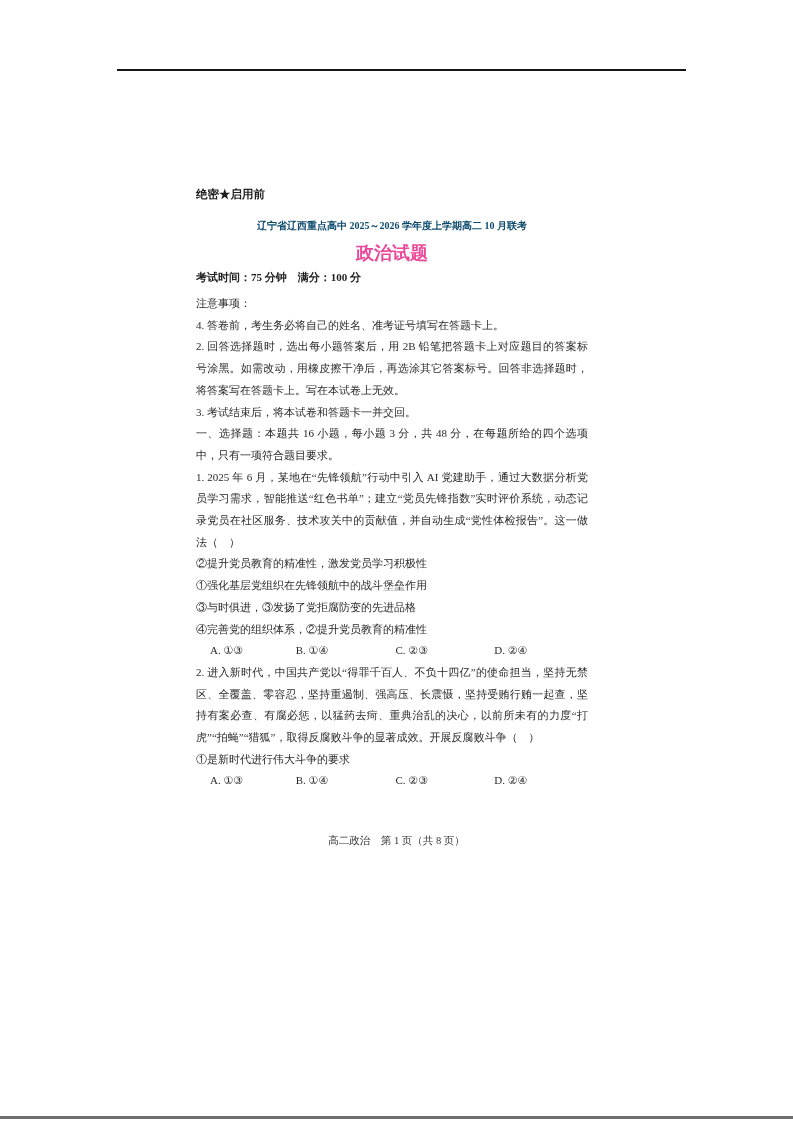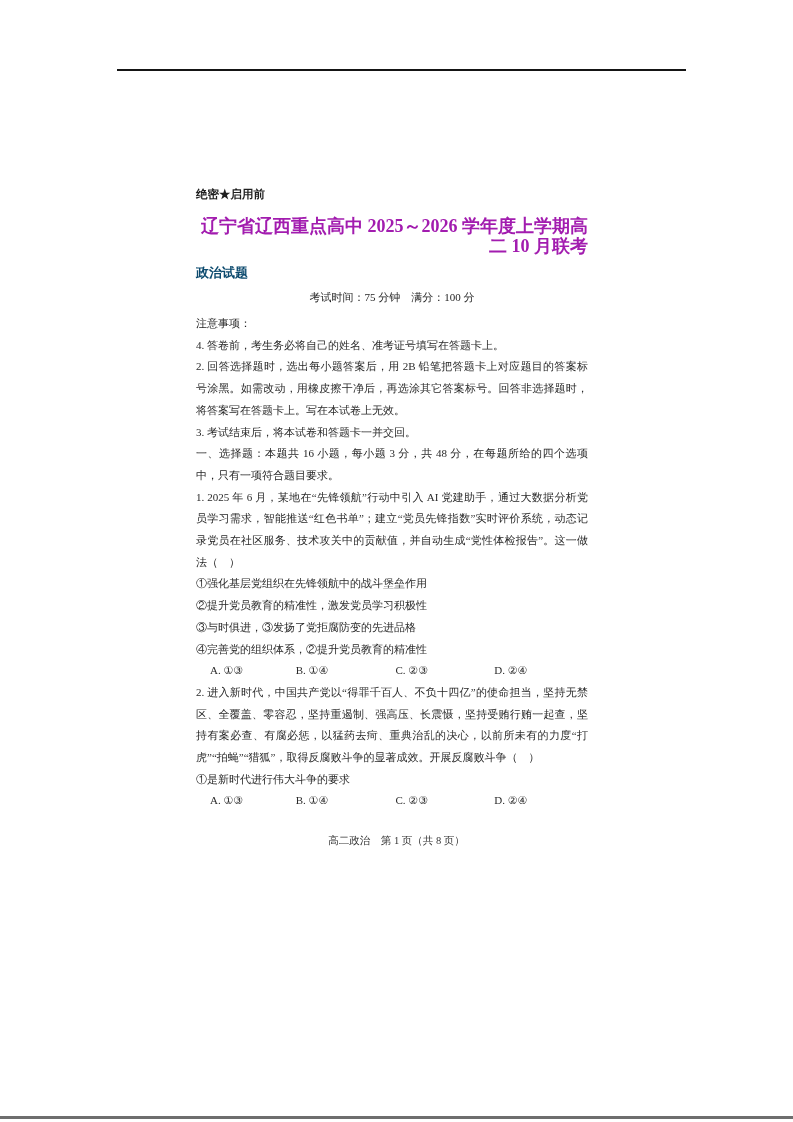--- a/index.html
+++ b/index.html
@@ -40,37 +40,37 @@
     margin-top: 23px;
   }
   .classification {
     font-weight: bold;
     font-size: 11.5px;
     line-height: 16px;
     color: #1e1e1e;
   }
   .title {
     margin: 14px 0 0 0;
-    text-align: right;
+    text-align: center;
+    font-weight: bold;
+    font-size: 10px;
+    line-height: 20px;
+    color: #0c4a6e;
+  }
+  .subject {
+    margin: 7px 0 0 0;
+    text-align: center;
     font-weight: bold;
     font-size: 18px;
     line-height: 20px;
-    color: #a21caf;
-  }
-  .subject {
-    margin: 7px 0 0 0;
-    font-weight: bold;
-    font-size: 13px;
-    line-height: 20px;
-    color: #0c4a6e;
+    color: #ec4899;
   }
   .examinfo {
     margin-top: 6px;
-    text-align: center;
-    font-weight: normal;
+    font-weight: bold;
     font-size: 11px;
     line-height: 16px;
     color: #1e1e1e;
   }
   .bodytext {
     margin-top: 8px;
     font-size: 11px;
     line-height: 21.7px;
     text-align: justify;
     color: #2a2a2a;
@@ -122,22 +122,22 @@
     <div class="bodytext">
 
       <p class="bold">注意事项：</p>
       <p>4. 答卷前，考生务必将自己的姓名、准考证号填写在答题卡上。</p>
       <p>2. 回答选择题时，选出每小题答案后，用 2B 铅笔把答题卡上对应题目的答案标号涂黑。如需改动，用橡皮擦干净后，再选涂其它答案标号。回答非选择题时，将答案写在答题卡上。写在本试卷上无效。</p>
       <p>3. 考试结束后，将本试卷和答题卡一并交回。</p>
 
       <p class="bold">一、选择题：本题共 16 小题，每小题 3 分，共 48 分，在每题所给的四个选项中，只有一项符合题目要求。</p>
 
       <p>1. 2025 年 6 月，某地在“先锋领航”行动中引入 AI 党建助手，通过大数据分析党员学习需求，智能推送“红色书单”；建立“党员先锋指数”实时评价系统，动态记录党员在社区服务、技术攻关中的贡献值，并自动生成“党性体检报告”。这一做法（　）</p>
+      <p>②提升党员教育的精准性，激发党员学习积极性</p>
       <p>①强化基层党组织在先锋领航中的战斗堡垒作用</p>
-      <p>②提升党员教育的精准性，激发党员学习积极性</p>
       <p>③与时俱进，③发扬了党拒腐防变的先进品格</p>
       <p>④完善党的组织体系，②提升党员教育的精准性</p>
       <p class="choices">
         <span>A. ①③</span>
         <span>B. ①④</span>
         <span>C. ②③</span>
         <span>D. ②④</span>
       </p>
 
       <p>2. 进入新时代，中国共产党以“得罪千百人、不负十四亿”的使命担当，坚持无禁区、全覆盖、零容忍，坚持重遏制、强高压、长震慑，坚持受贿行贿一起查，坚持有案必查、有腐必惩，以猛药去疴、重典治乱的决心，以前所未有的力度“打虎”“拍蝇”“猎狐”，取得反腐败斗争的显著成效。开展反腐败斗争（　）</p>

